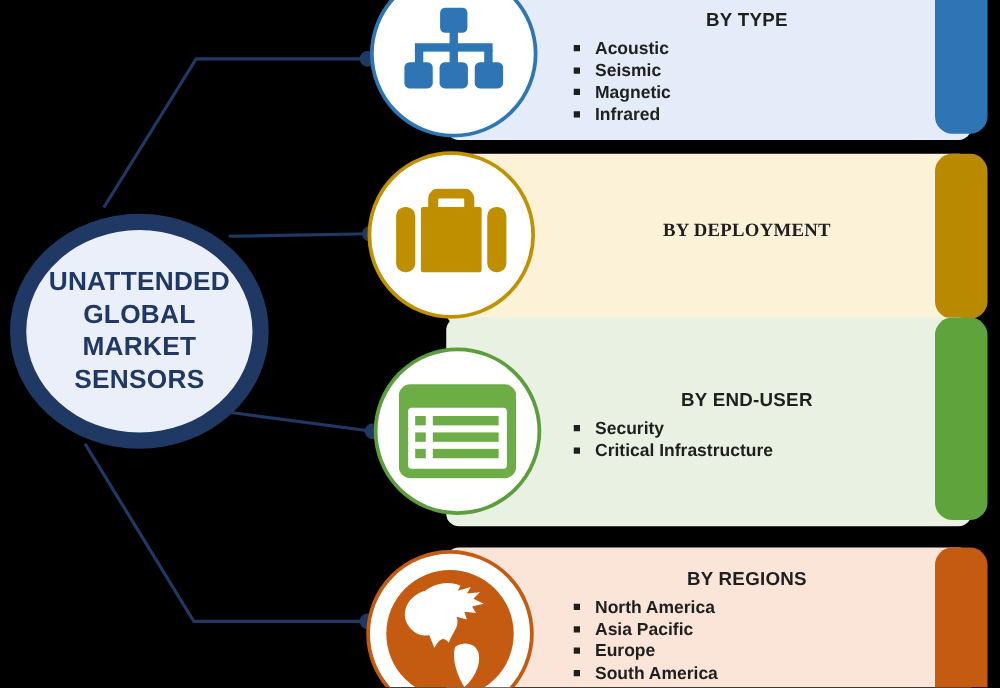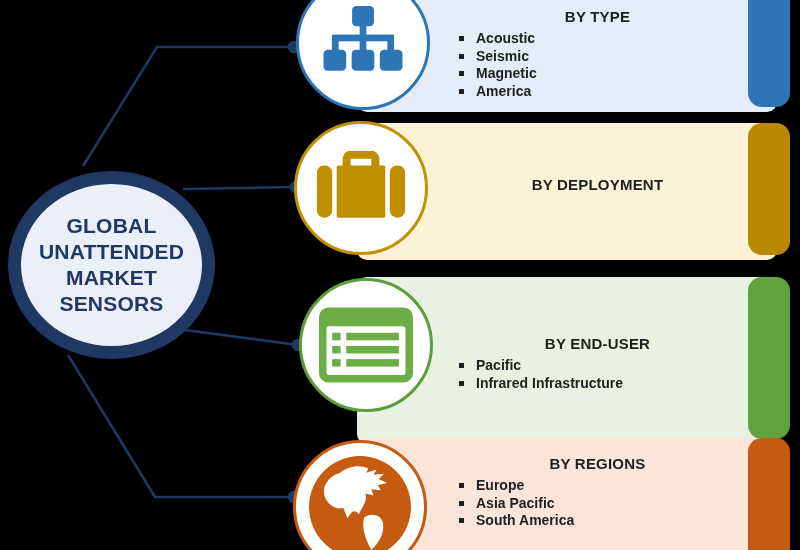--- a/index.html
+++ b/index.html
@@ -94,23 +94,23 @@
   .panel li::before {
     content: "";
     position: absolute;
     left: 0; top: 6px;
     width: 5px; height: 5px;
     background: var(--text, #1F1F1F);
   }
 
   .panel-type       { top: -25px; height: 137px; }
   .panel-type       .content { padding-top: 29px; }
-  .panel-deployment { top: 123px; height: 137px; }
+  .panel-deployment { top: 123px; height: 137px; font-family: Liberation Serif, serif; }
   .panel-deployment .content { padding-top: 49px; }
-  .panel-enduser    { top: 277px; height: 167px; }
+  .panel-enduser    { top: 254px; height: 167px; }
   .panel-enduser    .content { padding-top: 54px; }
   .panel-regions    { top: 438px; height: 167px; }
   .panel-regions    .content { padding-top: 13px; }
 
   
   .icon-circle {
     position: absolute;
     width: 134px; height: 134px;
     box-sizing: border-box;
     background: #fff;
@@ -135,60 +135,61 @@
     <path d="M183,189 L296,187"></path>
     <path d="M185,330 L298,345"></path>
     <path d="M68,355 L155,497 L294,497"></path>
     <circle cx="294" cy="47" r="6.3"></circle>
     <circle cx="296" cy="187" r="6.3"></circle>
     <circle cx="298" cy="345" r="6.3"></circle>
     <circle cx="294" cy="497" r="6.3"></circle>
   </svg>
 
   <div class="hub">
+    <span>UNATTENDED</span>
     <span>GLOBAL</span>
-    <span>UNATTENDED</span>
     <span>MARKET</span>
     <span>SENSORS</span>
   </div>
 
   <section class="panel panel-type" style="--fill: #E3ECF8; --bar: #2E75B6;">
     <div class="content">
       <h2>BY TYPE</h2>
       <ul>
           <li>Acoustic</li>
           <li>Seismic</li>
           <li>Magnetic</li>
-          <li>America</li>
+          <li>Infrared</li>
         </ul>
     </div>
   </section>
 
   <section class="panel panel-deployment" style="--fill: #FCF2D8; --bar: #B98A00;">
     <div class="content">
       <h2>BY DEPLOYMENT</h2>
     </div>
   </section>
 
   <section class="panel panel-enduser" style="--fill: #E9F2E2; --bar: #5FA33C;">
     <div class="content">
       <h2>BY END-USER</h2>
       <ul>
-          <li>Pacific</li>
-          <li>Infrared Infrastructure</li>
+          <li>Security</li>
+          <li>Critical Infrastructure</li>
         </ul>
     </div>
   </section>
 
   <section class="panel panel-regions" style="--fill: #FAE5D8; --bar: #C55A11;">
     <div class="content">
       <h2>BY REGIONS</h2>
       <ul>
+          <li>North America</li>
+          <li>Asia Pacific</li>
           <li>Europe</li>
-          <li>Asia Pacific</li>
           <li>South America</li>
         </ul>
     </div>
   </section>
 
   <div class="icon-circle circle-type" style="--ring: #2E75B6; --accent: #2E75B6;">
     <svg width="84" height="74" viewBox="0 0 100 88" xmlns="http://www.w3.org/2000/svg" aria-hidden="true" fill="var(--accent)">
       <rect x="37" y="0" width="26" height="24" rx="5"></rect>
       <rect x="46" y="20" width="8" height="16"></rect>
       <rect x="13" y="34" width="74" height="8"></rect>

